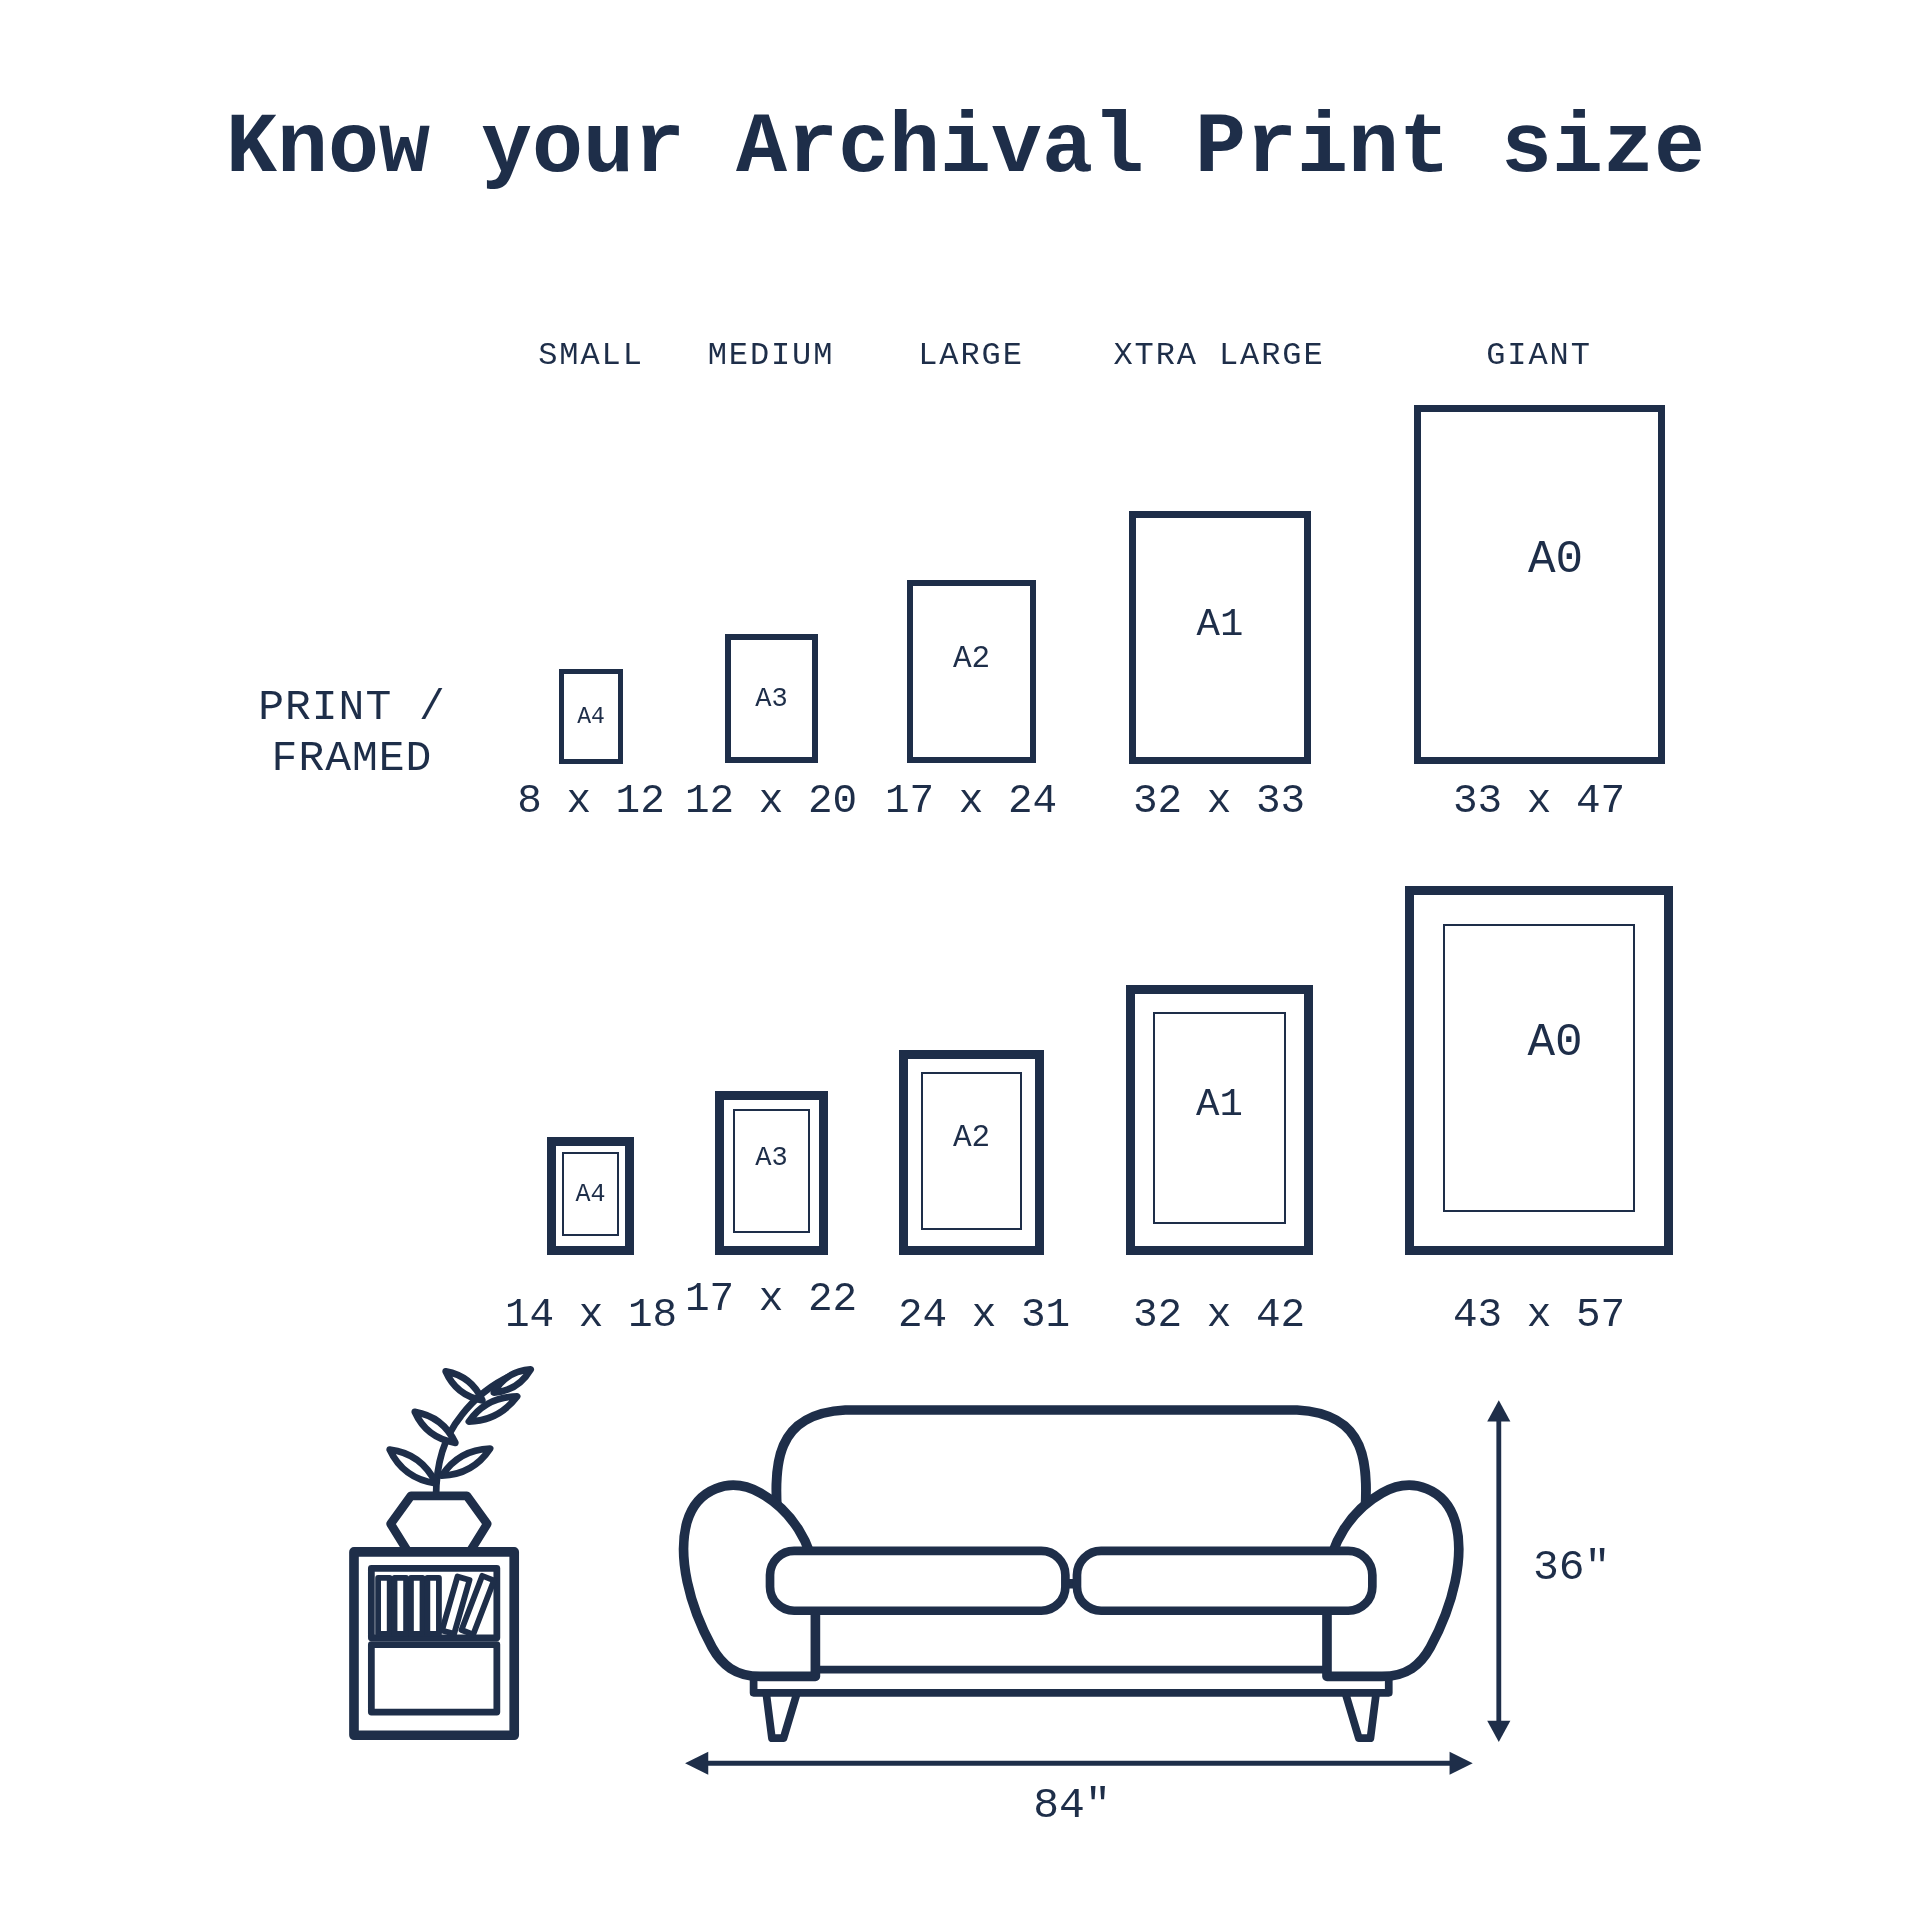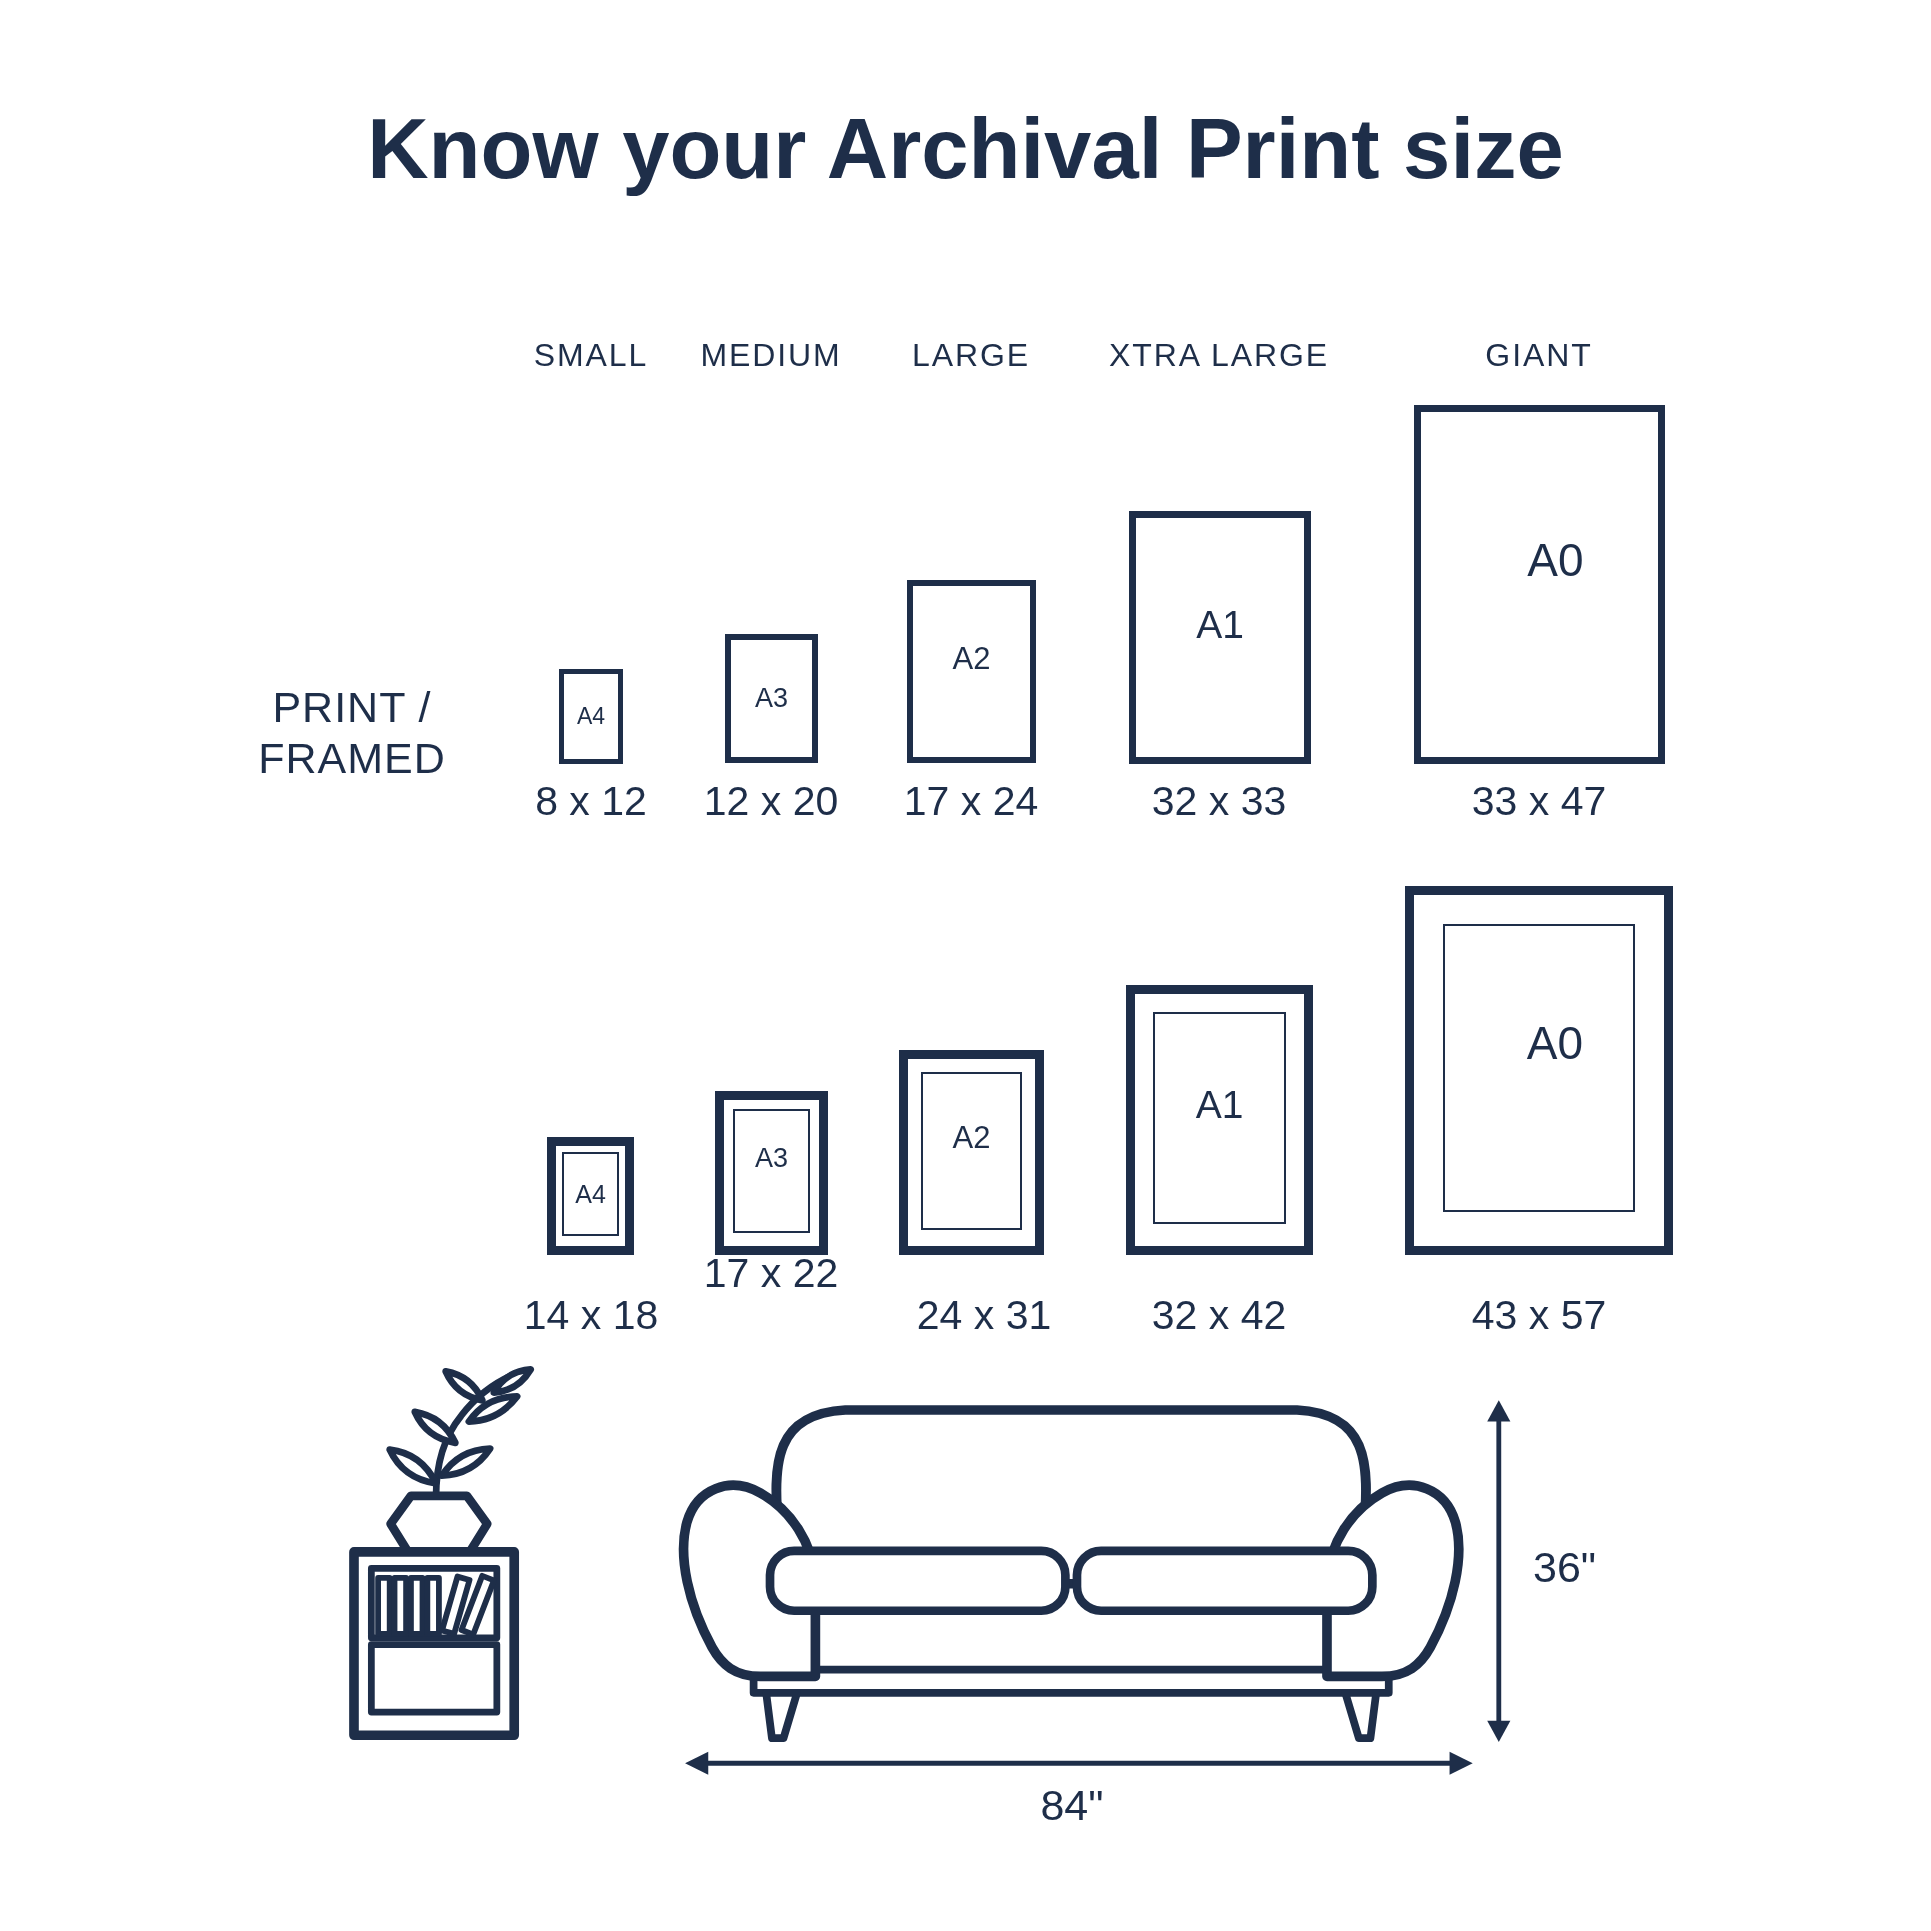--- a/index.html
+++ b/index.html
@@ -1,18 +1,18 @@
 <!DOCTYPE html>
 <html><head>
 <meta charset="utf-8">
 <style>
   html,body{margin:0;padding:0;background:#fff;}
   .stage{
     position:relative;width:1931px;height:1931px;background:#ffffff;
-    font-family:Liberation Sans, sans-serif;color:#1e2e49;overflow:hidden;
+    font-family:Liberation Mono, monospace;color:#1e2e49;overflow:hidden;
   }
   .title{
     position:absolute;top:100px;left:0;width:100%;margin:0;
     text-align:center;font-size:85px;font-weight:600;letter-spacing:0;
   }
   .col-header{
     position:absolute;top:337px;transform:translateX(-50%);
     font-size:32px;font-weight:500;letter-spacing:1.9px;white-space:nowrap;
   }
   .row-label{
@@ -106,21 +106,21 @@
       <span class="plabel up14">A1</span>
     </div>
   </div>
   <div class="frame" style="left:1405px;top:886px;width:268px;height:369px">
     <div class="mount" style="top:29px;left:29px;right:29px;bottom:34px;font-size:46px">
       <span class="plabel up26">A0</span>
     </div>
   </div>
 
   <div class="size-label" style="left:591px;top:1292px">14 x 18</div>
-  <div class="size-label" style="left:771px;top:1250px">17 x 22</div>
+  <div class="size-label" style="left:771px;top:1276px">17 x 22</div>
   <div class="size-label" style="left:984px;top:1292px">24 x 31</div>
   <div class="size-label" style="left:1219px;top:1292px">32 x 42</div>
   <div class="size-label" style="left:1539px;top:1292px">43 x 57</div>
 
   <svg style="position:absolute;left:270px;top:1352px" width="1390" height="560" viewBox="280 1400 1440 580">
 
     <g>
       <path class="ln" style="stroke-width:7" d="M 452 1550 C 452 1516 460 1488 478 1466 C 492 1448 510 1432 536 1422"></path>
       <path class="fw" style="stroke-width:7" d="M 452 1536 Q 437 1505 404 1501 Q 418 1531 452 1536 Z"></path>
       <path class="fw" style="stroke-width:7" d="M 458 1528 Q 490 1527 508 1500 Q 476 1501 458 1528 Z"></path>

